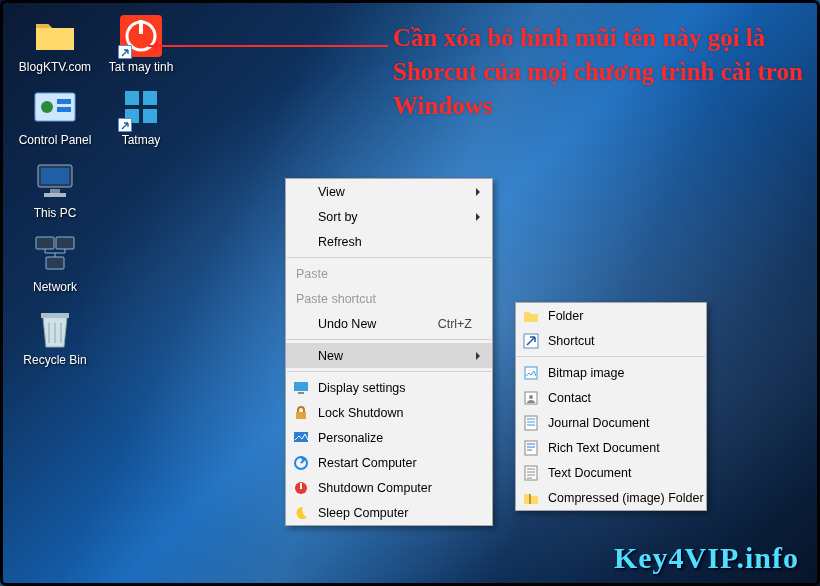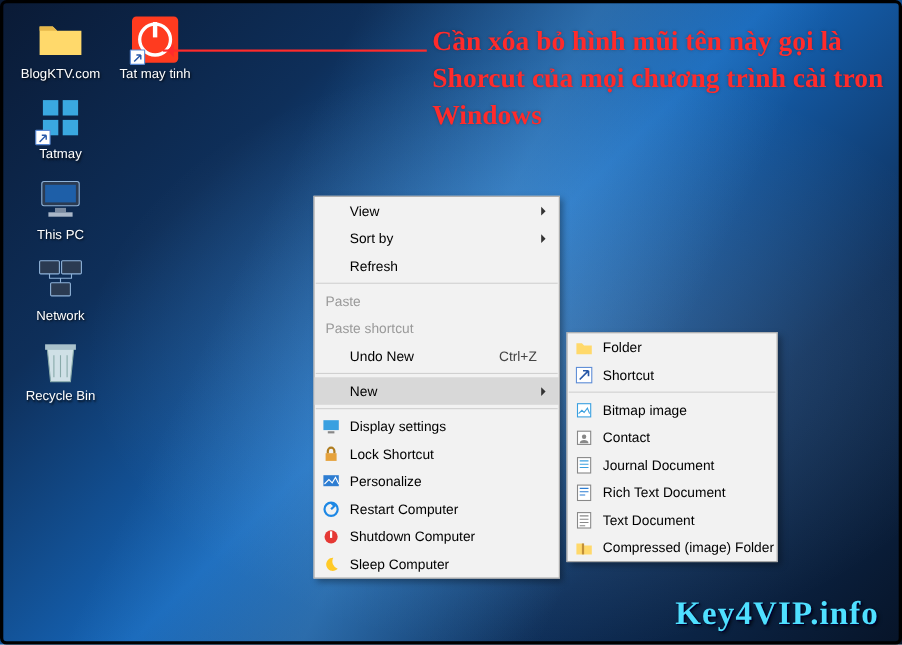--- a/index.html
+++ b/index.html
@@ -42,21 +42,21 @@
 .arrow::before {
   content: ""; position: absolute; left: -2px; top: -5px;
   border: 6px solid transparent; border-right-color: #ff2b2b;
 }
 
 .ctx {
   position: absolute; background: #f2f2f2; border: 1px solid #a7a7a7;
   box-shadow: 3px 3px 6px rgba(0,0,0,.35);
   font-size: 12.5px; color: #000;
 }
-.ctx1 { top: 175px; left: 282px; width: 224px; }
+.ctx1 { top: 175px; left: 282px; width: 208px; }
 .ctx2 { top: 299px; left: 500px; width: 192px; margin-left: 12px; }
 .ctx .item {
   display: flex; align-items: center; height: 25px;
   padding: 0 22px 0 32px; position: relative; white-space: nowrap;
 }
 .ctx .item.hover { background: #d8d8d8; }
 .ctx .item.disabled { color: #9a9a9a; padding-left: 10px; }
 .ctx .sep { height: 1px; background: #d0d0d0; margin: 3px 1px; }
 .ctx .chev {
   position: absolute; right: 8px; top: 50%; transform: translateY(-50%);
@@ -111,20 +111,31 @@
               <path d="M1 8 L7 2 M7 2 H3 M7 2 V6" stroke="#2858a8" stroke-width="1.3" fill="none"></path>
             </svg>
           </span>
       </div>
       <div class="lbl">Tat may tinh</div>
     </div>
   </div>
 
   <div class="row">
     <div class="di">
+      <div class="icon">
+        <svg width="44" height="40">
+            <rect x="2" y="4" width="40" height="28" rx="2" fill="#cfe6ff" stroke="#5aa0e6"></rect>
+            <circle cx="14" cy="18" r="6" fill="#2b8a3e"></circle>
+            <rect x="24" y="10" width="14" height="5" fill="#2277dd"></rect>
+            <rect x="24" y="18" width="14" height="5" fill="#2277dd"></rect>
+          </svg>
+      </div>
+      <div class="lbl">Control Panel</div>
+    </div>
+    <div class="di">
       <div class="icon" style="position:relative">
         <svg width="44" height="44">
             <rect x="6" y="4" width="14" height="14" fill="#3aa8e0"></rect>
             <rect x="24" y="4" width="14" height="14" fill="#3aa8e0"></rect>
             <rect x="6" y="22" width="14" height="14" fill="#3aa8e0"></rect>
             <rect x="24" y="22" width="14" height="14" fill="#3aa8e0"></rect>
           </svg>
         <span class="shortcut-badge">
             <svg width="9" height="9">
               <path d="M1 8 L7 2 M7 2 H3 M7 2 V6" stroke="#2858a8" stroke-width="1.3" fill="none"></path>
@@ -218,21 +229,21 @@
       </span>
       <span>Display settings</span>
     </div>
   <div class="item">
       <span class="ico">
         <svg width="16" height="16">
           <rect x="3" y="7" width="10" height="7" fill="#e6a23c"></rect>
           <path d="M5 7V5a3 3 0 016 0v2" fill="none" stroke="#b07d20" stroke-width="2"></path>
         </svg>
       </span>
-      <span>Lock Shortcut</span>
+      <span>Lock Shutdown</span>
     </div>
   <div class="item">
       <span class="ico">
         <svg width="16" height="16">
           <rect x="1" y="2" width="14" height="10" fill="#2d7dd2"></rect>
           <path d="M2 10l4-4 3 3 3-5 3 6" fill="none" stroke="#fff"></path>
         </svg>
       </span>
       <span>Personalize</span>
     </div>

